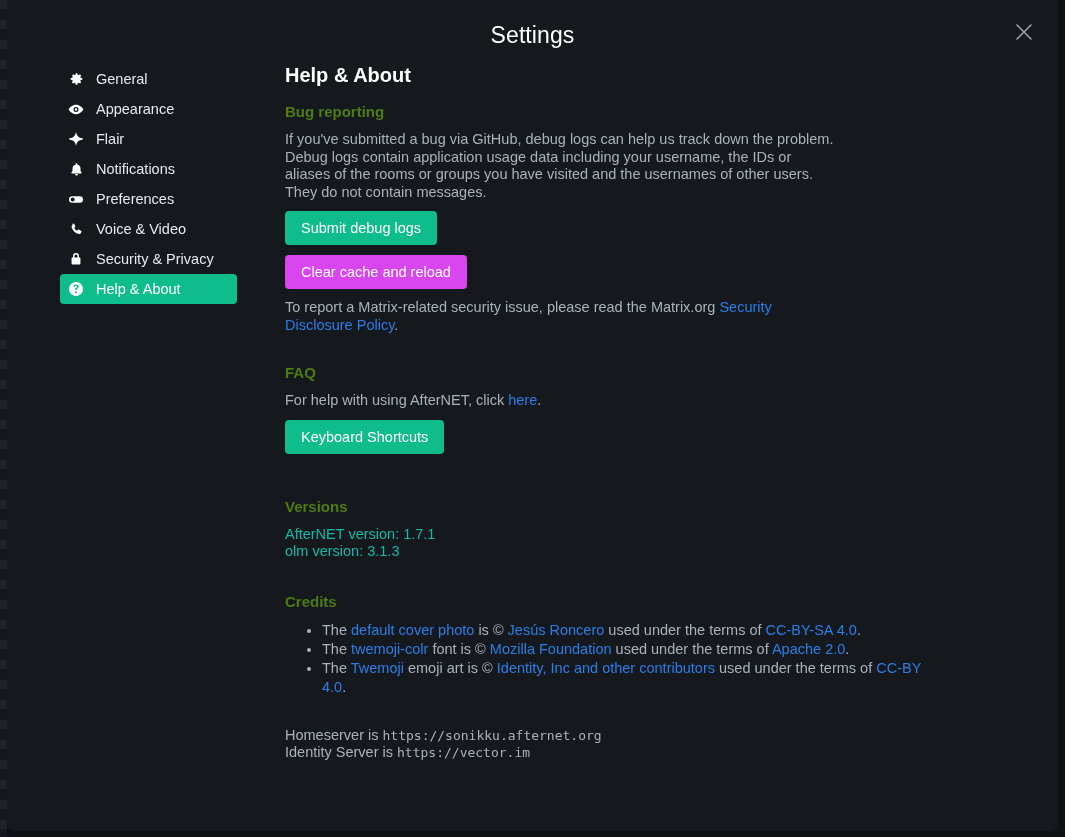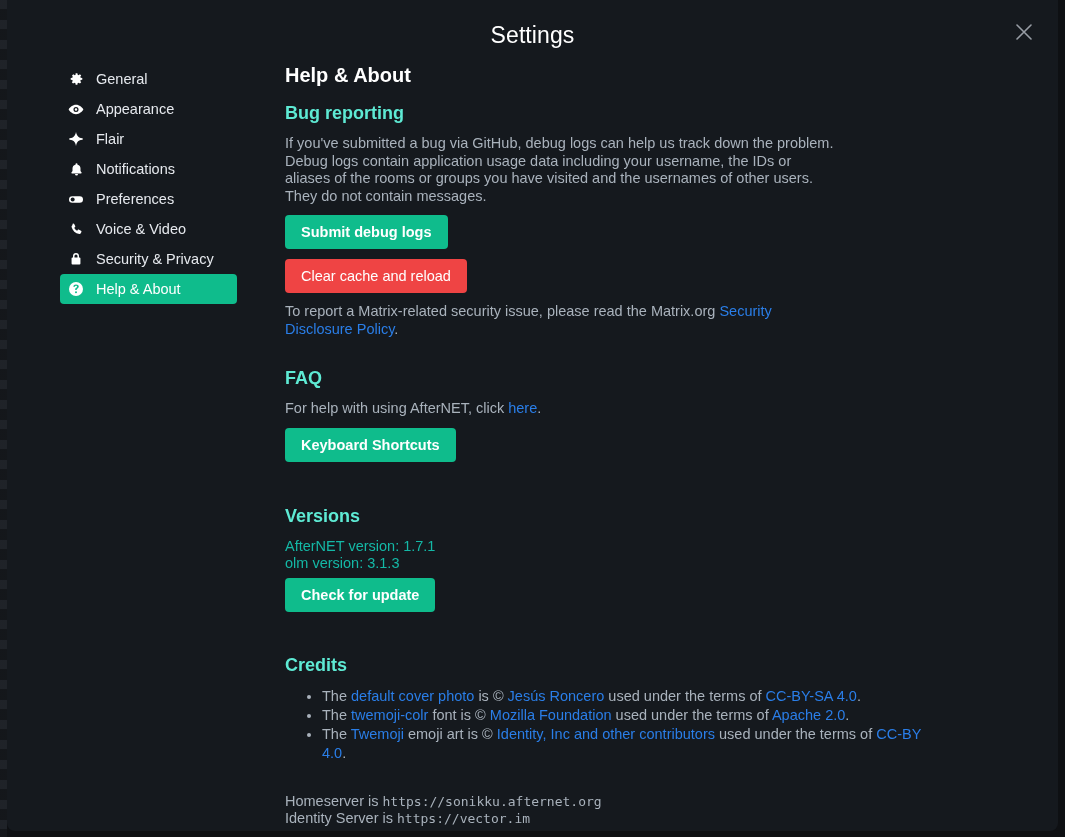--- a/index.html
+++ b/index.html
@@ -121,22 +121,22 @@
     padding-top: 0px;
     color: #a9b2bc;
   }
   h1.page-title {
     font-size: 20px;
     color: #ffffff;
     margin: 2px 0 16px 0;
     font-weight: bold;
   }
   h2.section-title {
-    font-size: 18px;
-    color: #5eead4;
+    font-size: 15px;
+    color: #4d7c0f;
     font-weight: bold;
     margin: 0 0 11px 0;
   }
   .section { margin-bottom: 26px; }
   .section.faq { margin-top: 30px; }
   .section.versions { margin-top: 34px; }
   .section.credits { margin-top: 33px; }
   .section.advanced { margin-top: 30px; }
 
   p.para {
@@ -151,29 +151,29 @@
     text-decoration: none;
     cursor: pointer;
   }
 
   .btn {
     display: inline-block;
     border: none;
     border-radius: 4px;
     font-family: "Liberation Sans", sans-serif;
     font-size: 14.5px;
-    font-weight: bold;
+    font-weight: normal;
     color: #ffffff;
     padding: 9px 16px;
     cursor: pointer;
     margin: 0 0 10px 0;
     line-height: 16px;
   }
   .btn-primary { background: #0fbc8c; }
-  .btn-danger  { background: #ef4444; font-weight: normal; }
+  .btn-danger  { background: #d946ef; font-weight: normal; }
 
   .version-line {
     font-size: 14.5px;
     line-height: 17px;
     color: #14b8a6;
     margin: 0;
   }
   .version-block { margin-bottom: 6px; }
 
   ul.credits-list {
@@ -320,21 +320,20 @@
         <p class="para"><span>For help with using AfterNET, click </span><a class="link">here</a><span>.</span></p>
         <div><button class="btn btn-primary">Keyboard Shortcuts</button></div>
       </div>
 
       <div class="section versions">
         <h2 class="section-title">Versions</h2>
         <div class="version-block">
           <p class="version-line">AfterNET version: 1.7.1</p>
           <p class="version-line">olm version: 3.1.3</p>
         </div>
-        <div><button class="btn btn-primary">Check for update</button></div>
       </div>
 
       <div class="section credits">
         <h2 class="section-title">Credits</h2>
         <ul class="credits-list">
           <li><span>The </span><a class="link">default cover photo</a><span> is © </span><a class="link">Jesús Roncero</a><span> used under the terms of </span><a class="link">CC-BY-SA 4.0</a><span>.</span></li>
           <li><span>The </span><a class="link">twemoji-colr</a><span> font is © </span><a class="link">Mozilla Foundation</a><span> used under the terms of </span><a class="link">Apache 2.0</a><span>.</span></li>
           <li><span>The </span><a class="link">Twemoji</a><span> emoji art is © </span><a class="link">Identity, Inc and other contributors</a><span> used under the terms of </span><a class="link">CC-BY 4.0</a><span>.</span></li>
         </ul>
       </div>

